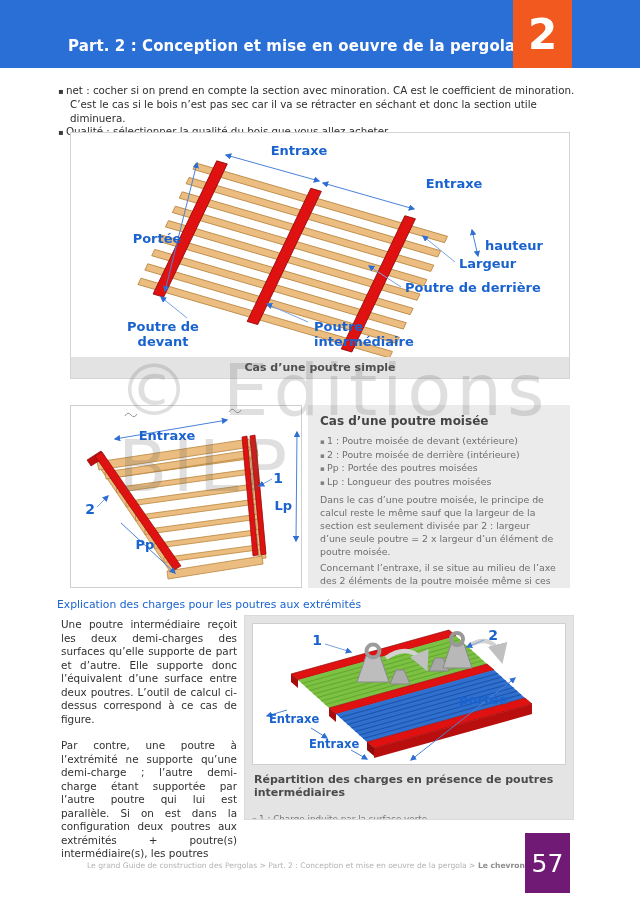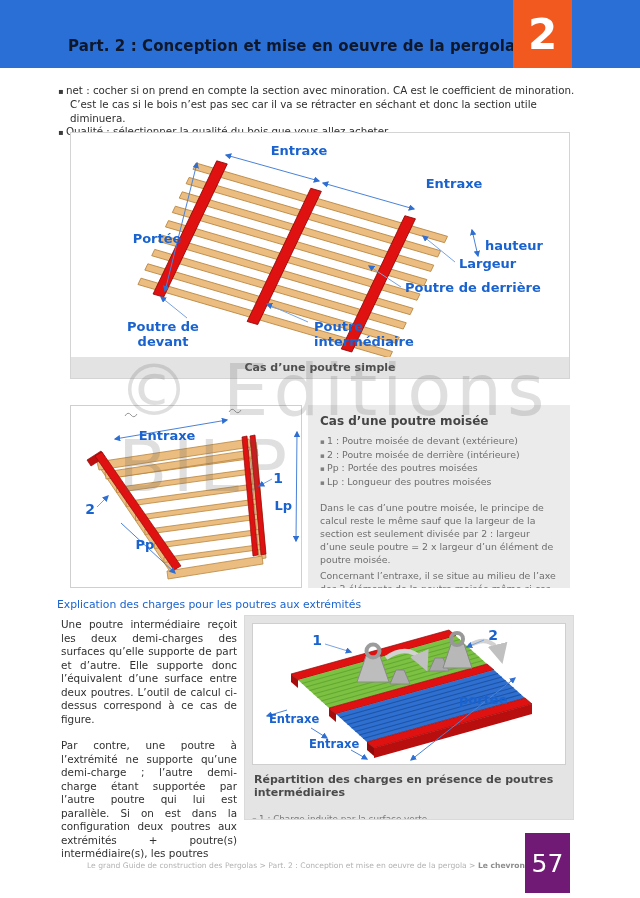--- a/index.html
+++ b/index.html
@@ -1,21 +1,21 @@
 <!DOCTYPE html>
 <html><head>
 <meta charset="utf-8">
 <style>
   html,body{margin:0;padding:0;background:#fff;}
   #page{position:relative;width:640px;height:898px;background:#ffffff;overflow:hidden;
         font-family:"DejaVu Sans",sans-serif;outline:1px solid #e4e4e4;}
 
   
   .header-bar{position:absolute;left:0;top:0;width:640px;height:68px;background:#2a6fd6;}
-  .header-title{position:absolute;left:68px;bottom:13px;color:#0f172a;font-size:15px;font-weight:bold;letter-spacing:.1px;}
+  .header-title{position:absolute;left:68px;bottom:13px;color:#ffffff;font-size:15px;font-weight:bold;letter-spacing:.1px;}
   .part-badge{position:absolute;left:513px;top:0;width:59px;height:68px;background:#f1591f;
               display:flex;align-items:center;justify-content:center;color:#fff;font-size:42px;font-weight:bold;}
 
   
   .intro{position:absolute;left:58px;top:84px;width:528px;}
   .intro .li{font-size:10.3px;line-height:13.3px;color:#2e2e2e;padding-left:12px;text-indent:-12px;}
   .intro .li::before{content:"▪ ";color:#3a3a3a;font-size:8px;}
 
   
   .panel1{position:absolute;left:70px;top:132px;width:500px;height:247px;box-sizing:border-box;
@@ -23,21 +23,21 @@
   .caption-strip{position:absolute;left:0;bottom:0;width:100%;height:21px;background:#e3e3e3;
                  text-align:center;line-height:21px;font-size:11px;font-weight:bold;color:#4f4f4f;}
 
   .fig2-box{position:absolute;left:70px;top:405px;width:232px;height:183px;box-sizing:border-box;
             background:#fff;border:1px solid #cfcfcf;}
   .moisee-box{position:absolute;left:308px;top:405px;width:262px;height:183px;box-sizing:border-box;
               background:#ebebeb;padding:9px 12px;overflow:hidden;}
   .moisee-title{font-size:12px;font-weight:bold;color:#454545;margin:0 0 7px 0;}
   .gray-li{font-size:9.4px;line-height:12.6px;color:#6e6e6e;padding-left:10px;text-indent:-10px;}
   .gray-li::before{content:"▪ ";font-size:7px;color:#808080;}
-  .moisee-p{font-size:9.4px;line-height:13px;color:#6e6e6e;margin:12px 0 0 0;}
+  .moisee-p{font-size:9.4px;line-height:13px;color:#6e6e6e;margin:4px 0 0 0;}
 
   
   .watermark{position:absolute;left:72px;top:352px;z-index:40;pointer-events:none;
              font-weight:normal;font-size:72px;line-height:76px;letter-spacing:5px;color:rgba(95,95,95,0.20);margin-left:46px;}
 
   
   .charges-heading{position:absolute;left:57px;top:598px;font-size:10.8px;font-weight:normal;color:#1a63cf;}
   .charges-col{position:absolute;left:57px;top:614px;width:184px;}
   .charges-col p{font-size:10.4px;line-height:13.5px;color:#303030;text-align:justify;margin:4px;}
   .charges-col p + p{margin-top:13px;}

